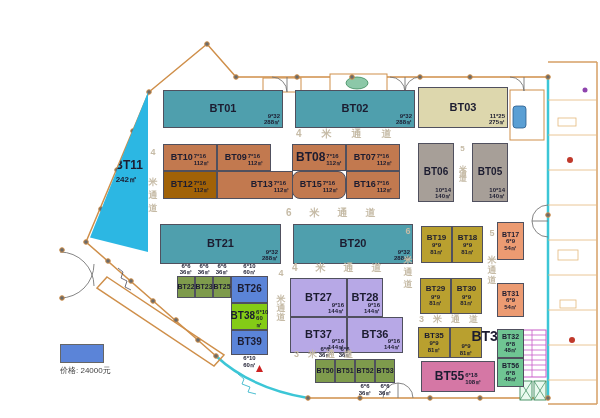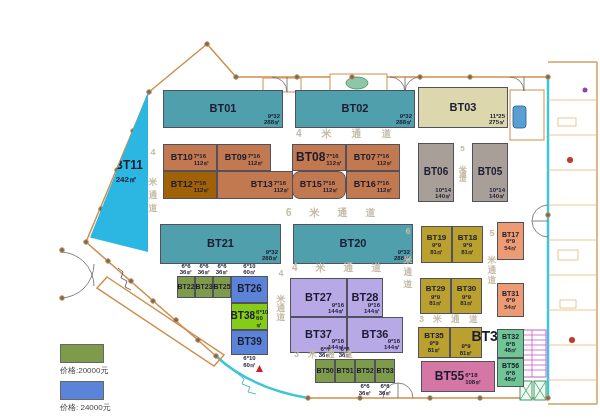--- a/index.html
+++ b/index.html
@@ -422,21 +422,17 @@
       <div class="pass" style="left: 294px; top: 348px; font-size: 9px; letter-spacing: 9px;">3米通道</div>
       <div class="pass v" style="left: 146px; top: 147px; font-size: 9px; letter-spacing: 13px;">4米通道</div>
       <div class="pass v" style="left: 456px; top: 144px; font-size: 8px; letter-spacing: 5px;">5米通道</div>
       <div class="pass v" style="left: 401px; top: 226px; font-size: 9px; letter-spacing: 12px;">6米通道</div>
       <div class="pass v" style="left: 485px; top: 228px; font-size: 9px; letter-spacing: 10px;">5米通道</div>
       <div class="pass v" style="left: 274px; top: 268px; font-size: 9px; letter-spacing: 9px;">4米通道</div>
     </div>
 
   <div id="legend">
       <div class="leg-item">
-    <div class="leg-swatch" style="background: rgb(126, 155, 76);"></div>
-    <div class="leg-label">价格:20000元</div>
-  </div>
-      <div class="leg-item">
     <div class="leg-swatch" style="background: rgb(91, 132, 216);"></div>
     <div class="leg-label">价格: 24000元</div>
   </div>
     </div>
 </div>
 
 </body></html>

